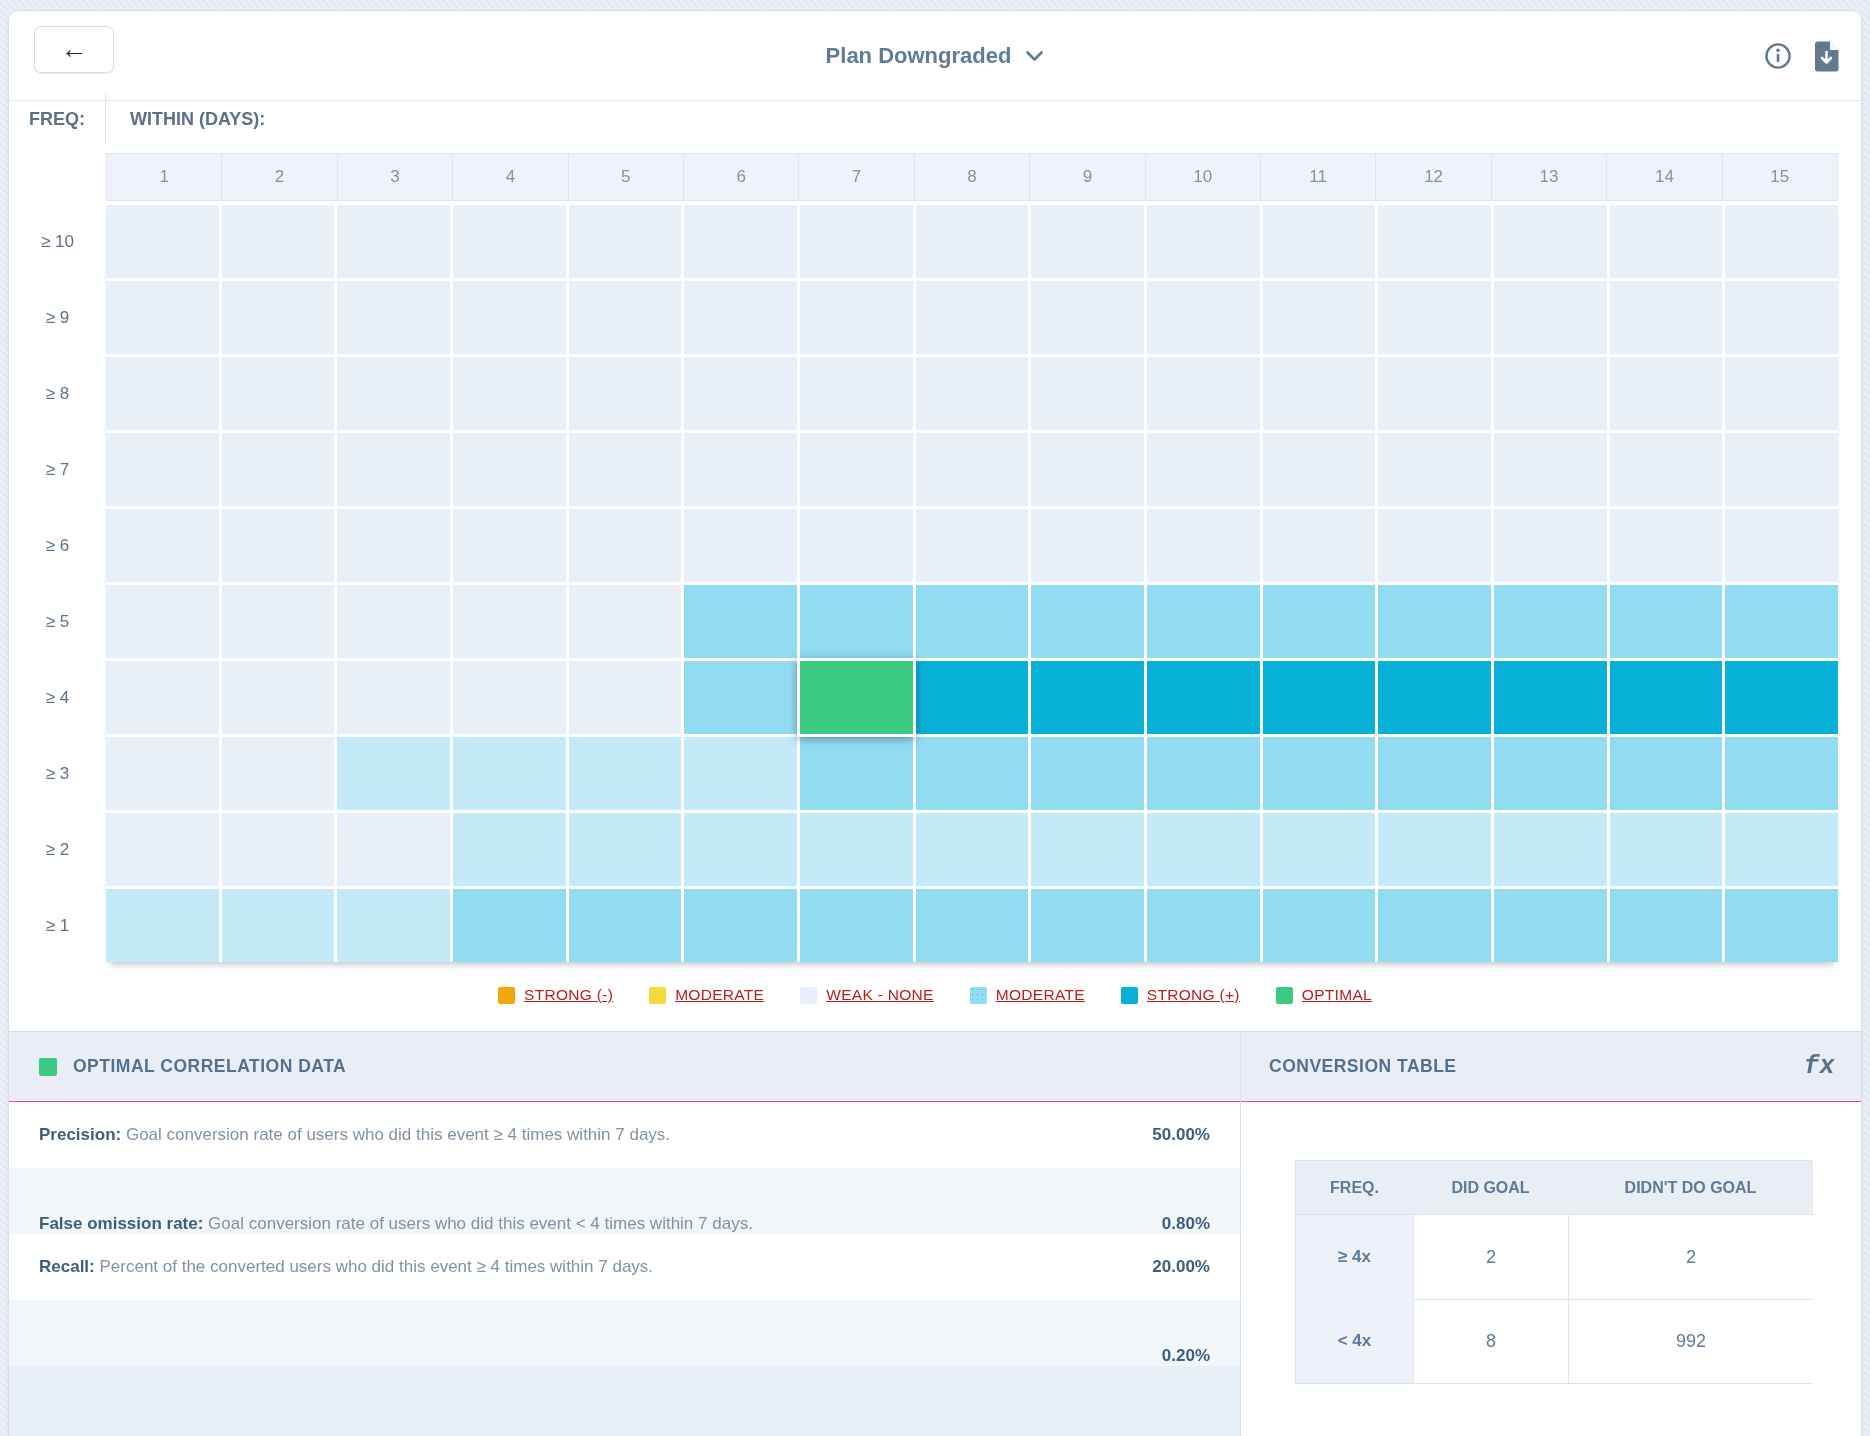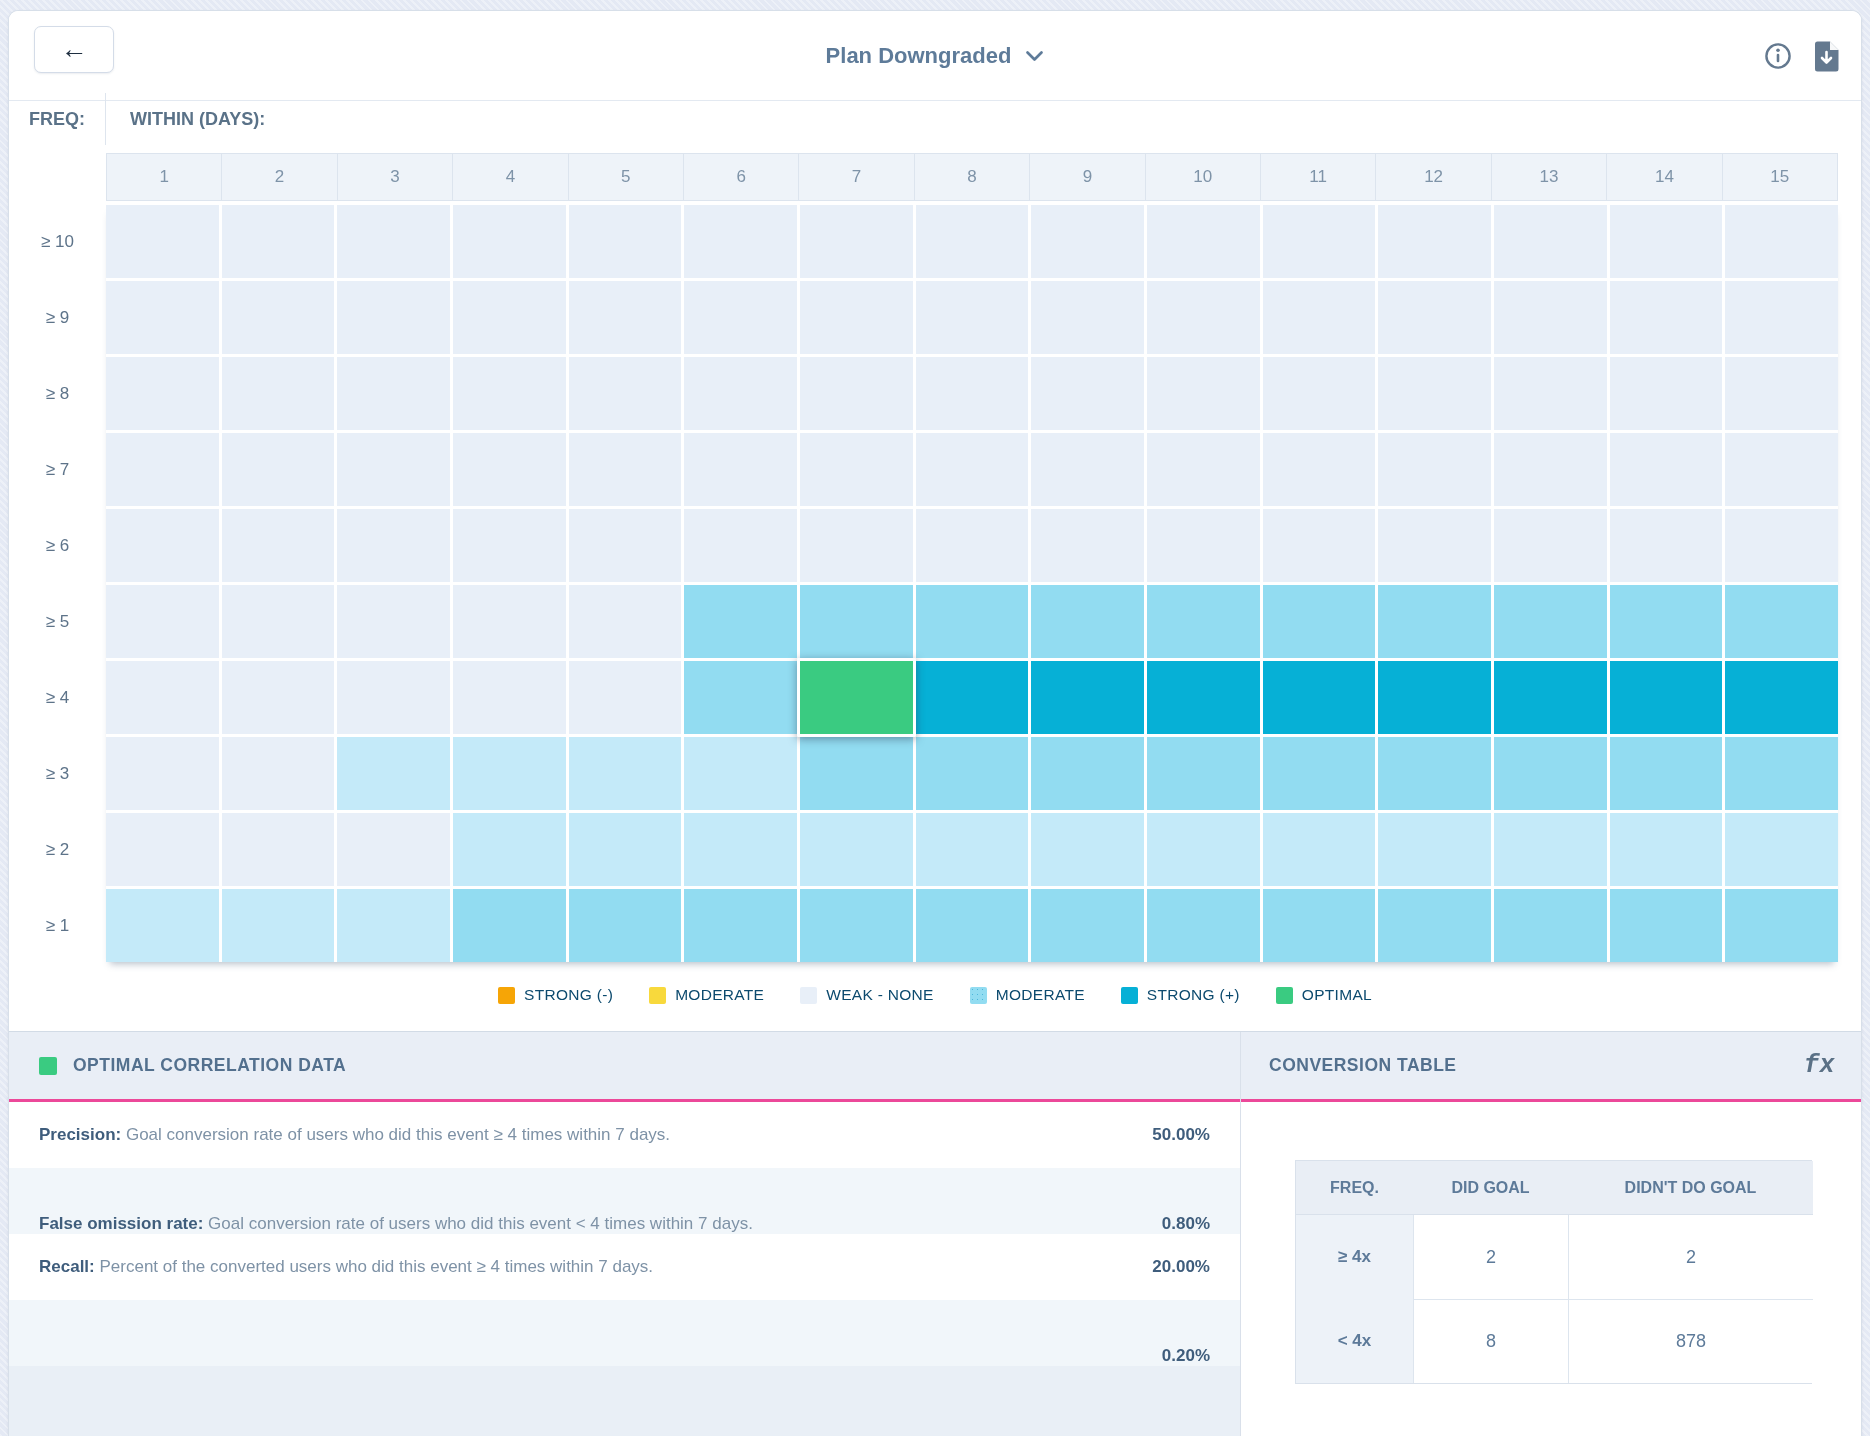--- a/index.html
+++ b/index.html
@@ -51,27 +51,27 @@
   .cell.optimal { position:relative; z-index:2; border:3px solid #fff; margin:-3px;
     width:calc(100% + 6px); height:79px; border-radius:1px;
     box-shadow:0 2px 9px rgba(45,65,90,.5); }
 
   
   .legend { position:absolute; left:0; right:0; top:962px; height:44px;
     display:flex; align-items:center; justify-content:center; gap:36px; }
   .legend-item { display:flex; align-items:center; gap:9px; }
   .legend-swatch { width:17px; height:17px; border-radius:2px; }
   .legend-swatch.textured { background-image:radial-gradient(#4db7da 22%, rgba(0,0,0,0) 26%); background-size:5px 5px; }
-  .legend-label { font-size:15.5px; color:#0c4a6e; letter-spacing:.3px; }
+  .legend-label { font-size:15.5px; color:#b91c1c; letter-spacing:.3px;text-decoration:underline; }
 
   
   .panels { position:absolute; left:0; top:1020px; width:100%; bottom:0; border-top:1px solid #d2dbe6; display:flex; }
   .panel-left { width:1232px; border-right:1px solid #d9e0ea; display:flex; flex-direction:column; }
   .panel-right { flex:1; display:flex; flex-direction:column; }
-  .panel-header { height:70px; flex:0 0 70px; background:#e9eef6; border-bottom:3px solid #ec4899;
+  .panel-header { height:70px; flex:0 0 70px; background:#e9eef6; border-bottom:1px solid #ec4899;
     display:flex; align-items:center; font-weight:bold; font-size:17.5px; color:#53708e; letter-spacing:.5px; }
   .panel-left .panel-header { padding-left:30px; gap:16px; }
   .panel-right .panel-header { padding:0 26px 0 28px; }
   .green-sq { width:18px; height:18px; border-radius:2px; flex:0 0 18px; }
   .fx { margin-left:auto; font-family:Liberation Mono, monospace; font-style:italic; font-size:25px; color:#5b7186; cursor:pointer; }
 
   .metric-rows { display:flex; flex-direction:column; }
   .metric-row { height:66px; display:flex; align-items:center; padding:0 30px; font-size:17px; }
   .metric-row.striped { background:#f1f6fa;align-items:flex-end; }
   .metric-desc { color:#7e92a6; }
@@ -370,20 +370,20 @@
         <div class="conv-body">
           <div class="conv-table">
               <div class="cv hd hd-sep">FREQ.</div>
               <div class="cv hd hd-sep">DID GOAL</div>
               <div class="cv hd hd-sep">DIDN'T DO GOAL</div>
               <div class="cv freq">≥ 4x</div>
               <div class="cv val">2</div>
               <div class="cv val">2</div>
               <div class="cv freq">&lt; 4x</div>
               <div class="cv val row2">8</div>
-              <div class="cv val row2">878</div>
+              <div class="cv val row2">992</div>
             </div>
         </div>
       </section>
     </div>
 
   </div>
 </div>
 
 </body></html>

